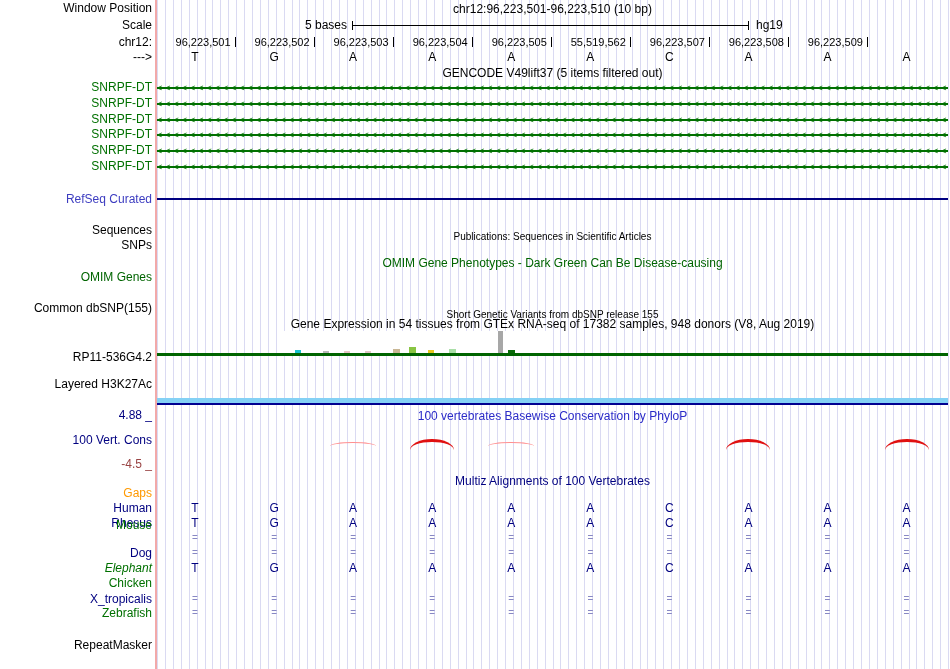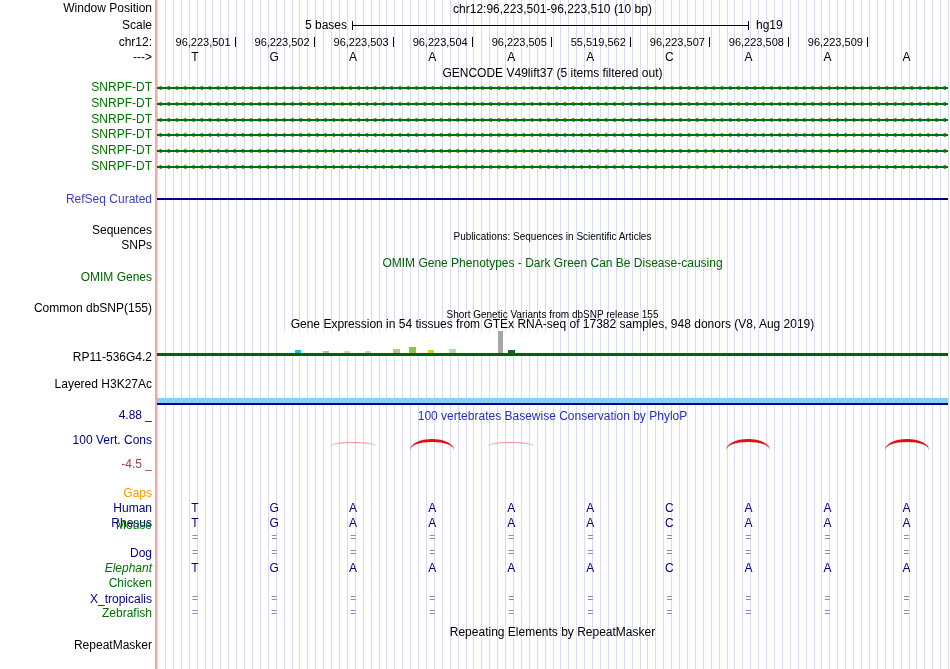--- a/index.html
+++ b/index.html
@@ -238,20 +238,21 @@
   <div class="lbl navy" style="top:433px">100 Vert. Cons</div>
   <div id="arcs">
       <div class="arc" style="left: 330.1px; top: 442px; width: 46px; height: 3px; border-top: 1px solid rgb(255, 143, 143);"></div>
       <div class="arc" style="left: 410.2px; top: 439px; width: 44px; height: 8px; border-top: 3px solid rgb(224, 16, 16);"></div>
       <div class="arc" style="left: 488.2px; top: 442px; width: 46px; height: 3px; border-top: 1px solid rgb(255, 143, 143);"></div>
       <div class="arc" style="left: 726.4px; top: 439px; width: 44px; height: 8px; border-top: 3px solid rgb(224, 16, 16);"></div>
       <div class="arc" style="left: 884.5px; top: 439px; width: 44px; height: 8px; border-top: 3px solid rgb(224, 16, 16);"></div>
     </div>
   <div class="lbl maroon" style="top:457px">-4.5 _</div>
 
+  <div class="ttl navy" style="top:474px">Multiz Alignments of 100 Vertebrates</div>
   <div id="multiz">
       <div class="lbl orange" style="top: 486px;">Gaps</div>
       <div class="lbl navy" style="top: 501px;">Human</div>
       <div class="alncell" style="left: 183px; top: 501px; font-size: 12px; color: rgb(0, 0, 128);">T</div>
       <div class="alncell" style="left: 262.1px; top: 501px; font-size: 12px; color: rgb(0, 0, 128);">G</div>
       <div class="alncell" style="left: 341.1px; top: 501px; font-size: 12px; color: rgb(0, 0, 128);">A</div>
       <div class="alncell" style="left: 420.2px; top: 501px; font-size: 12px; color: rgb(0, 0, 128);">A</div>
       <div class="alncell" style="left: 499.2px; top: 501px; font-size: 12px; color: rgb(0, 0, 128);">A</div>
       <div class="alncell" style="left: 578.3px; top: 501px; font-size: 12px; color: rgb(0, 0, 128);">A</div>
       <div class="alncell" style="left: 657.3px; top: 501px; font-size: 12px; color: rgb(0, 0, 128);">C</div>
@@ -320,16 +321,15 @@
       <div class="alncell" style="left: 341.1px; top: 607px; font-size: 10px; color: rgb(136, 136, 196);">=</div>
       <div class="alncell" style="left: 420.2px; top: 607px; font-size: 10px; color: rgb(136, 136, 196);">=</div>
       <div class="alncell" style="left: 499.2px; top: 607px; font-size: 10px; color: rgb(136, 136, 196);">=</div>
       <div class="alncell" style="left: 578.3px; top: 607px; font-size: 10px; color: rgb(136, 136, 196);">=</div>
       <div class="alncell" style="left: 657.3px; top: 607px; font-size: 10px; color: rgb(136, 136, 196);">=</div>
       <div class="alncell" style="left: 736.4px; top: 607px; font-size: 10px; color: rgb(136, 136, 196);">=</div>
       <div class="alncell" style="left: 815.4px; top: 607px; font-size: 10px; color: rgb(136, 136, 196);">=</div>
       <div class="alncell" style="left: 894.5px; top: 607px; font-size: 10px; color: rgb(136, 136, 196);">=</div>
     </div>
 
-  <div class="ttl" style="top:625px">Repeating Elements by RepeatMasker</div>
   <div class="lbl" style="top:638px">RepeatMasker</div>
 
 </div>
 
 </body></html>

